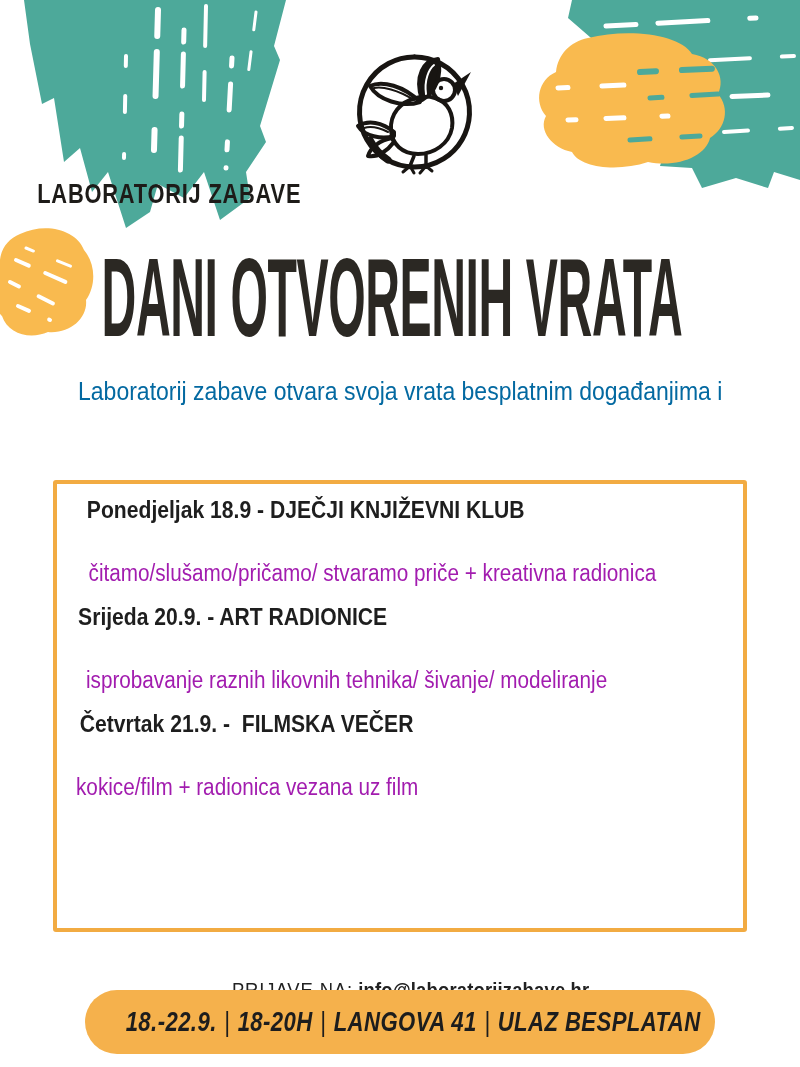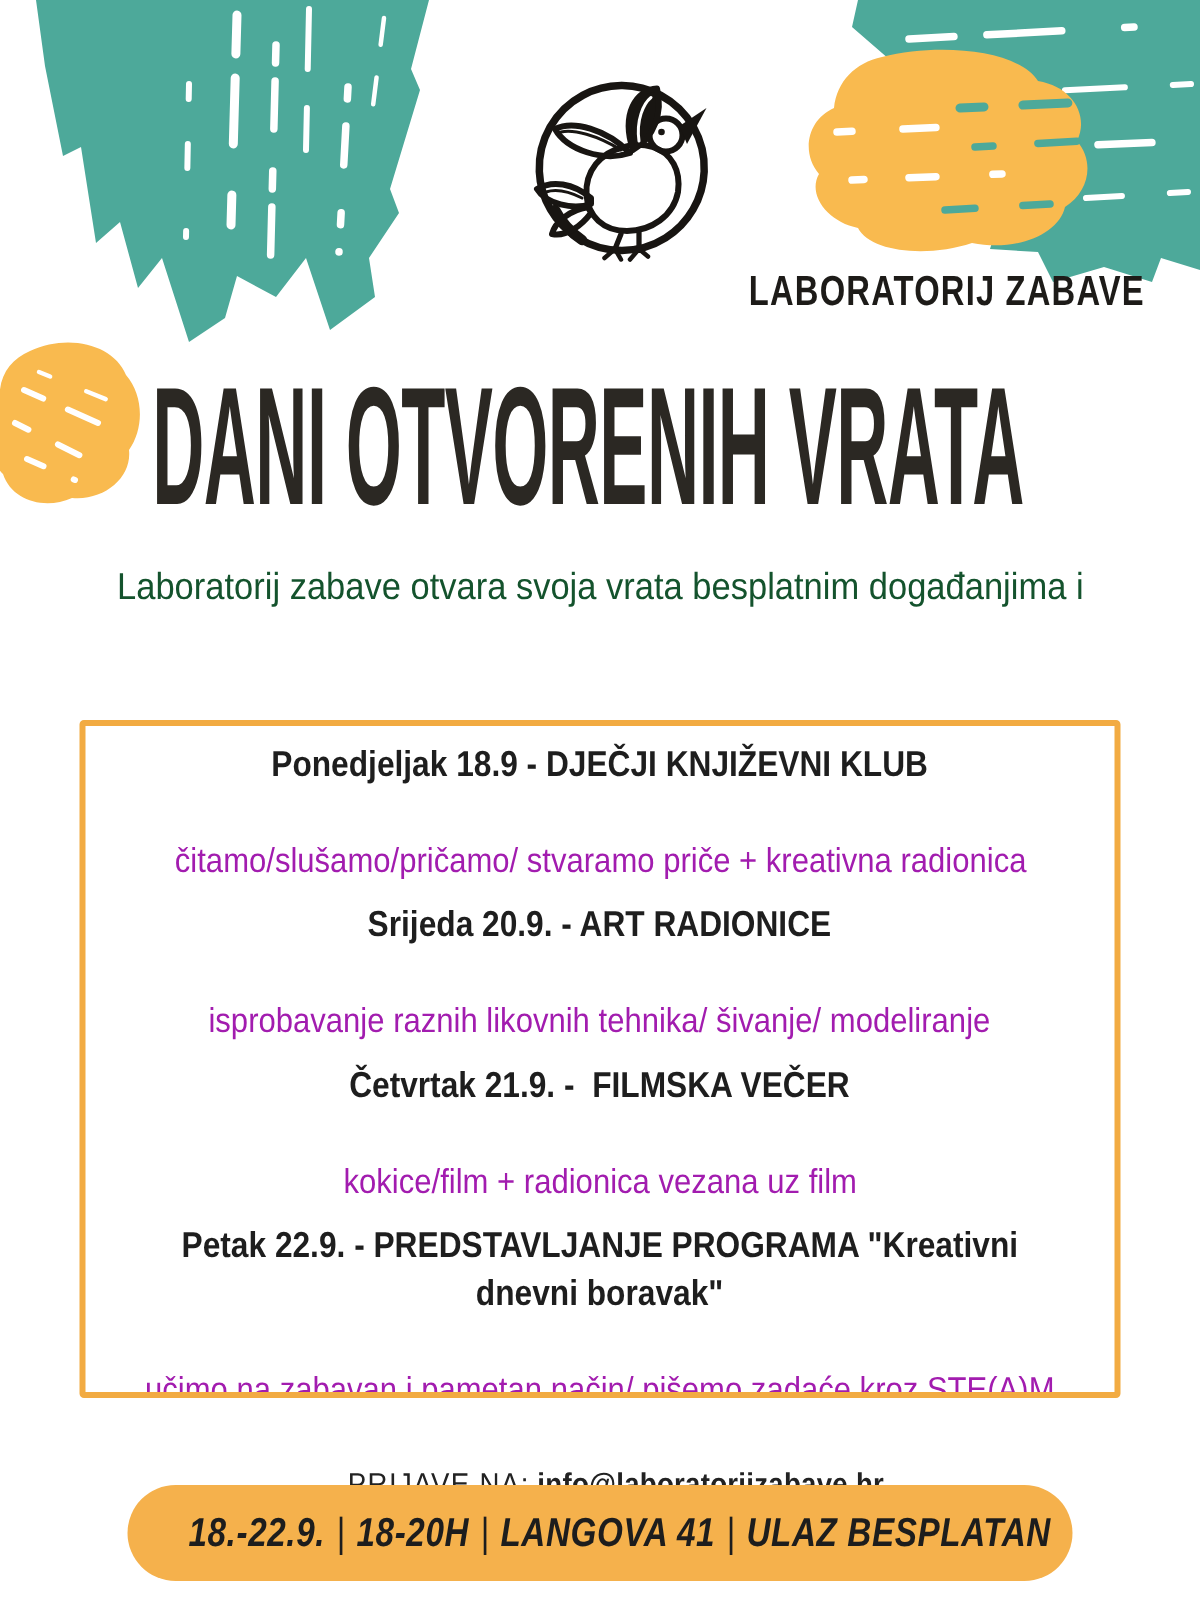--- a/index.html
+++ b/index.html
@@ -12,41 +12,41 @@
   svg{display:block;}
 
   
   #stroke-tl{left:8px;top:0;}
   #stroke-tr{left:542px;top:0;}
   #splash-tr{left:528px;top:28px;}
   #splash-left{left:-10px;top:220px;}
 
   
   #logo{left:344px;top:48px;}
-  #brand{left:0;right:0;top:177px;text-align:right;line-height:34px;}
+  #brand{left:0;right:0;top:177px;text-align:left;line-height:34px;}
   #brand .cond{font-size:28px;font-weight:700;letter-spacing:1px;color:#1d1b18;
     display:inline-block;white-space:pre;transform:scaleX(0.78);transform-origin:50% 50%;}
 
   
   #title-wrap{left:0;right:16px;top:242px;height:116px;margin:0;}
   .title-line{
     position:absolute;left:50%;top:0;white-space:pre;
     font-size:112px;line-height:1;font-weight:700;color:#2b2823;letter-spacing:-1px;
     transform:translateX(-50%) scaleX(0.43);transform-origin:50% 50%;
   }
 
   
-  #intro{left:0;right:0;top:373px;text-align:center;color:#14532d;}
+  #intro{left:0;right:0;top:373px;text-align:center;color:#0369a1;}
   .intro-line{line-height:36px;font-size:25px;}
   .intro-line .cond{display:inline-block;white-space:pre;transform:scaleX(0.92);transform-origin:50% 50%;}
 
   
   #schedule{left:53px;top:480px;width:694px;height:452px;box-sizing:border-box;
     border:4px solid var(--orange,#F2AB42);border-radius:3px;
-    padding-top:10px;text-align:center;overflow:hidden;}
+    padding-top:10px;text-align:left;overflow:hidden;}
   .event{margin-bottom:12px;}
   .h-line{line-height:32px;font-size:24px;font-weight:700;color:#1e1e1e;}
   .d-line{line-height:32px;font-size:23px;font-weight:400;color:#a21caf;margin-top:31px;}
   .h-line .cond{display:inline-block;white-space:pre;transform:scaleX(0.88);transform-origin:50% 50%;}
   .d-line .cond{display:inline-block;white-space:pre;transform:scaleX(0.90);transform-origin:50% 50%;}
 
   
   #contact{left:0;right:0;top:951px;text-align:center;font-size:20px;line-height:26px;color:#222;}
   #contact .cond{display:inline-block;white-space:pre;transform:scaleX(0.92);transform-origin:50% 50%;}
   #contact .label{letter-spacing:1px;}
@@ -160,26 +160,20 @@
       <div class="d-line"><span class="cond">čitamo/slušamo/pričamo/ stvaramo priče + kreativna radionica</span></div>
     </div>
     <div class="event">
       <div class="h-line"><span class="cond">Srijeda 20.9. - ART RADIONICE</span></div>
       <div class="d-line"><span class="cond">isprobavanje raznih likovnih tehnika/ šivanje/ modeliranje</span></div>
     </div>
     <div class="event">
       <div class="h-line"><span class="cond">Četvrtak 21.9. -  FILMSKA VEČER</span></div>
       <div class="d-line"><span class="cond">kokice/film + radionica vezana uz film</span></div>
     </div>
-    <div class="event">
-      <div class="h-line"><span class="cond">Petak 22.9. - PREDSTAVLJANJE PROGRAMA "Kreativni</span></div>
-      <div class="h-line"><span class="cond">dnevni boravak"</span></div>
-      <div class="d-line"><span class="cond">učimo na zabavan i pametan način/ pišemo zadaće kroz STE(A)M</span></div>
-      <div class="d-line"><span class="cond">i art radionice</span></div>
-    </div>
   </div>
 
 <div id="contact" class="abs">
   <span class="cond">
     <span class="label">PRIJAVE NA:</span><span> </span><span class="email">info@laboratorijzabave.hr</span>
   </span>
 </div>
 
 <div id="pill" class="abs">
   <div class="pill-text">

